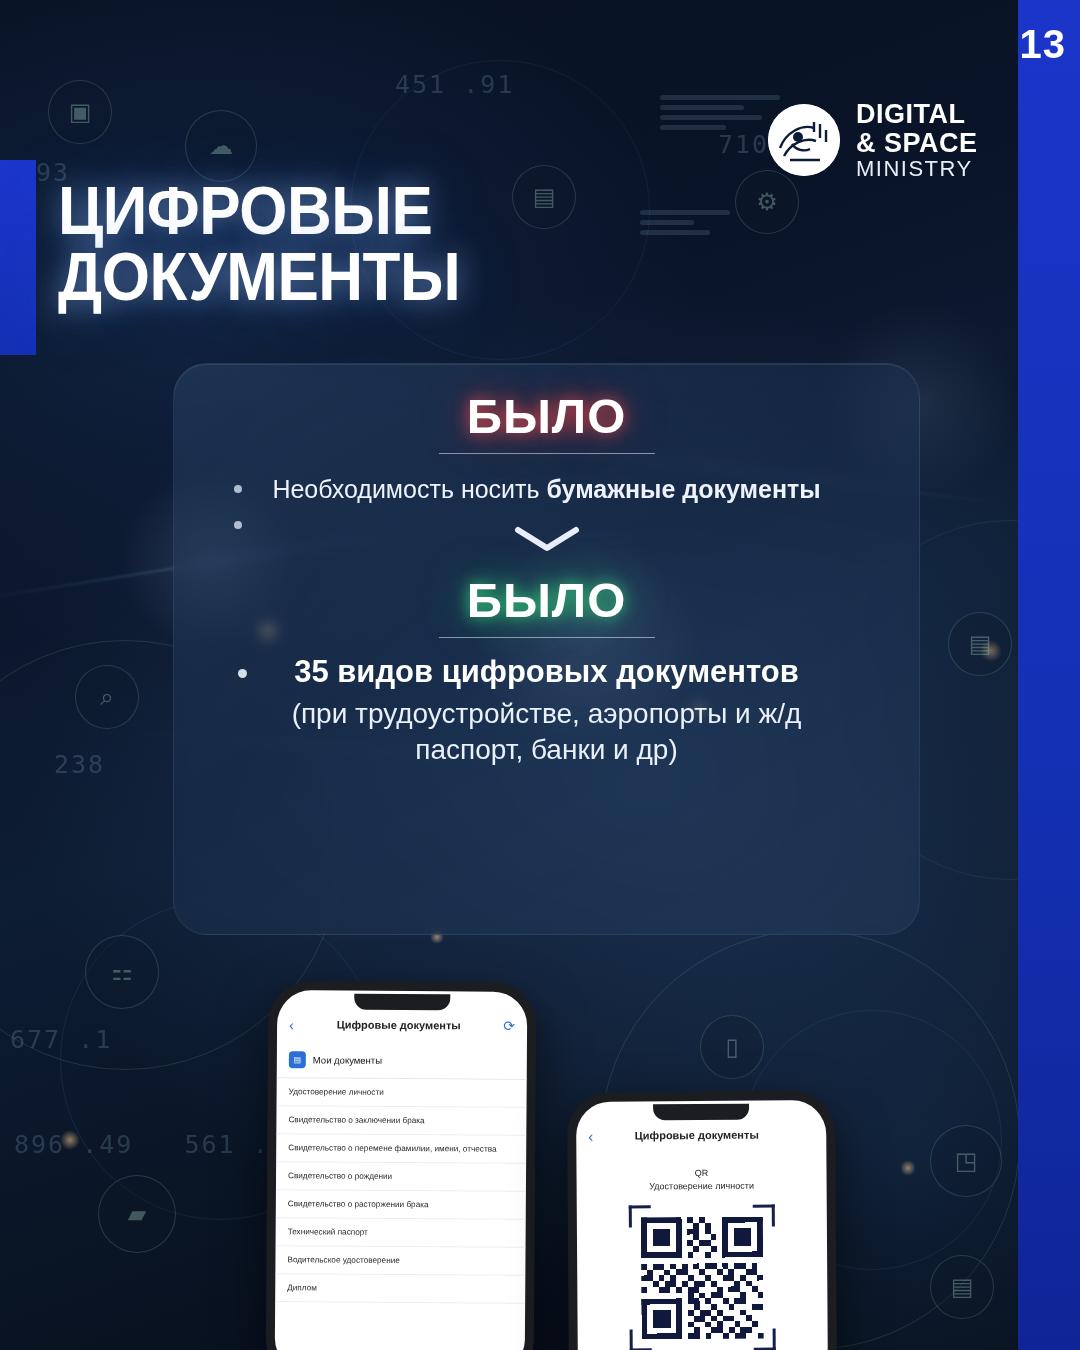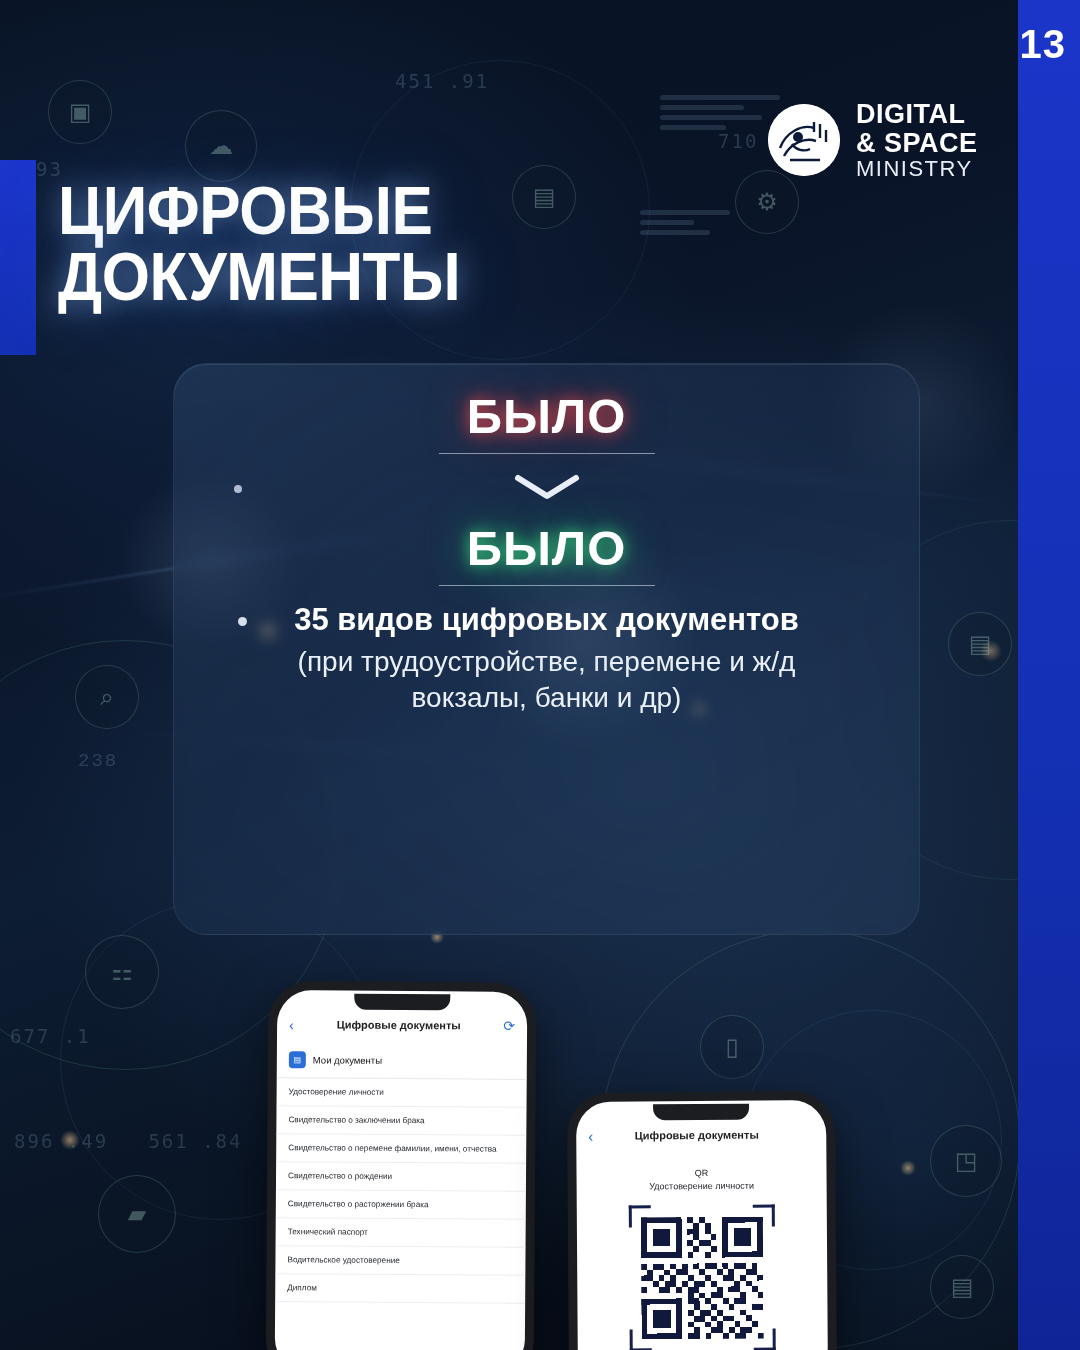--- a/index.html
+++ b/index.html
@@ -42,21 +42,21 @@
     border-radius: 50%;
     display:flex; align-items:center; justify-content:center;
     color: rgba(170,215,200,0.35);
     font-size: 24px;
     background: rgba(10,25,40,0.25);
   }
   .bgnum {
     position: absolute;
     color: rgba(150,185,215,0.22);
     font-family: "DejaVu Sans Mono", monospace;
-    font-size: 19px;
+    font-size: 25px;
     letter-spacing: 2px;
   }
   .codeblock {
     position:absolute;
     display:flex; flex-direction:column; gap:5px;
   }
   .codeblock i {
     display:block; height:5px; border-radius:3px;
     background: rgba(150,190,220,0.16);
   }
@@ -300,21 +300,21 @@
     <div class="hexicon" style="left:85px; top:935px; width:74px; height:74px;">⚏</div>
     <div class="hexicon" style="left:98px; top:1175px; width:78px; height:78px;">▰</div>
     <div class="hexicon" style="left:948px; top:612px;">▤</div>
     <div class="hexicon" style="left:700px; top:1015px;">▯</div>
     <div class="hexicon" style="left:930px; top:1125px; width:72px; height:72px;">◳</div>
     <div class="hexicon" style="left:930px; top:1255px;">▤</div>
 
     <div class="bgnum" style="left:395px; top:70px;">451 .91</div>
     <div class="bgnum" style="left:718px; top:130px;">710 .10</div>
     <div class="bgnum" style="left:36px; top:158px;">93</div>
-    <div class="bgnum" style="left:78px; top:750px;font-family:Liberation Mono, monospace;">238</div>
+    <div class="bgnum" style="left:54px; top:750px;">238</div>
     <div class="bgnum" style="left:10px; top:1025px;">677 .1</div>
     <div class="bgnum" style="left:14px; top:1130px;">896 .49&nbsp;&nbsp; 561 .84</div>
 
     <div class="codeblock" style="left:660px; top:95px; width:120px;">
       <i style="width:100%"></i>
         <i style="width:70%"></i>
         <i style="width:85%"></i>
         <i style="width:55%"></i>
     </div>
     <div class="codeblock" style="left:640px; top:210px; width:90px;">
@@ -353,35 +353,39 @@
     <span>ЦИФРОВЫЕ</span>
     <span>ДОКУМЕНТЫ</span>
   </div>
 
   <div class="card">
     <div class="sect-title was">БЫЛО</div>
     <div class="rule"></div>
     <ul class="list">
       <li>
         <span class="bullet"></span>
+        <span>Необходимость носить <b>бумажные документы</b></span>
+      </li>
+      <li>
+        <span class="bullet"></span>
       </li>
     </ul>
 
     <svg class="chevron" viewBox="0 0 70 34">
       <path d="M6 6 L35 24 L64 6" fill="none" stroke="#e8eefa" stroke-width="6" stroke-linecap="round" stroke-linejoin="round"></path>
     </svg>
 
     <div class="now-wrap">
       <div class="sect-title now">БЫЛО</div>
       <div class="rule"></div>
       <div class="now-main">
         <span class="bullet"></span>
         <span>35 видов цифровых документов</span>
       </div>
-      <div class="now-sub">(при трудоустройстве, перемене и ж/д вокзалы, банки и др)</div>
+      <div class="now-sub">(при трудоустройстве, аэропорты и ж/д паспорт, банки и др)</div>
     </div>
   </div>
 
   <div class="phone phone-a">
     <div class="screen">
       <div class="notch"></div>
       <div class="app-bar">
         <div class="icon-back">‹</div>
         <div class="title-t">Цифровые документы</div>
         <div class="icon-refresh">⟳</div>

